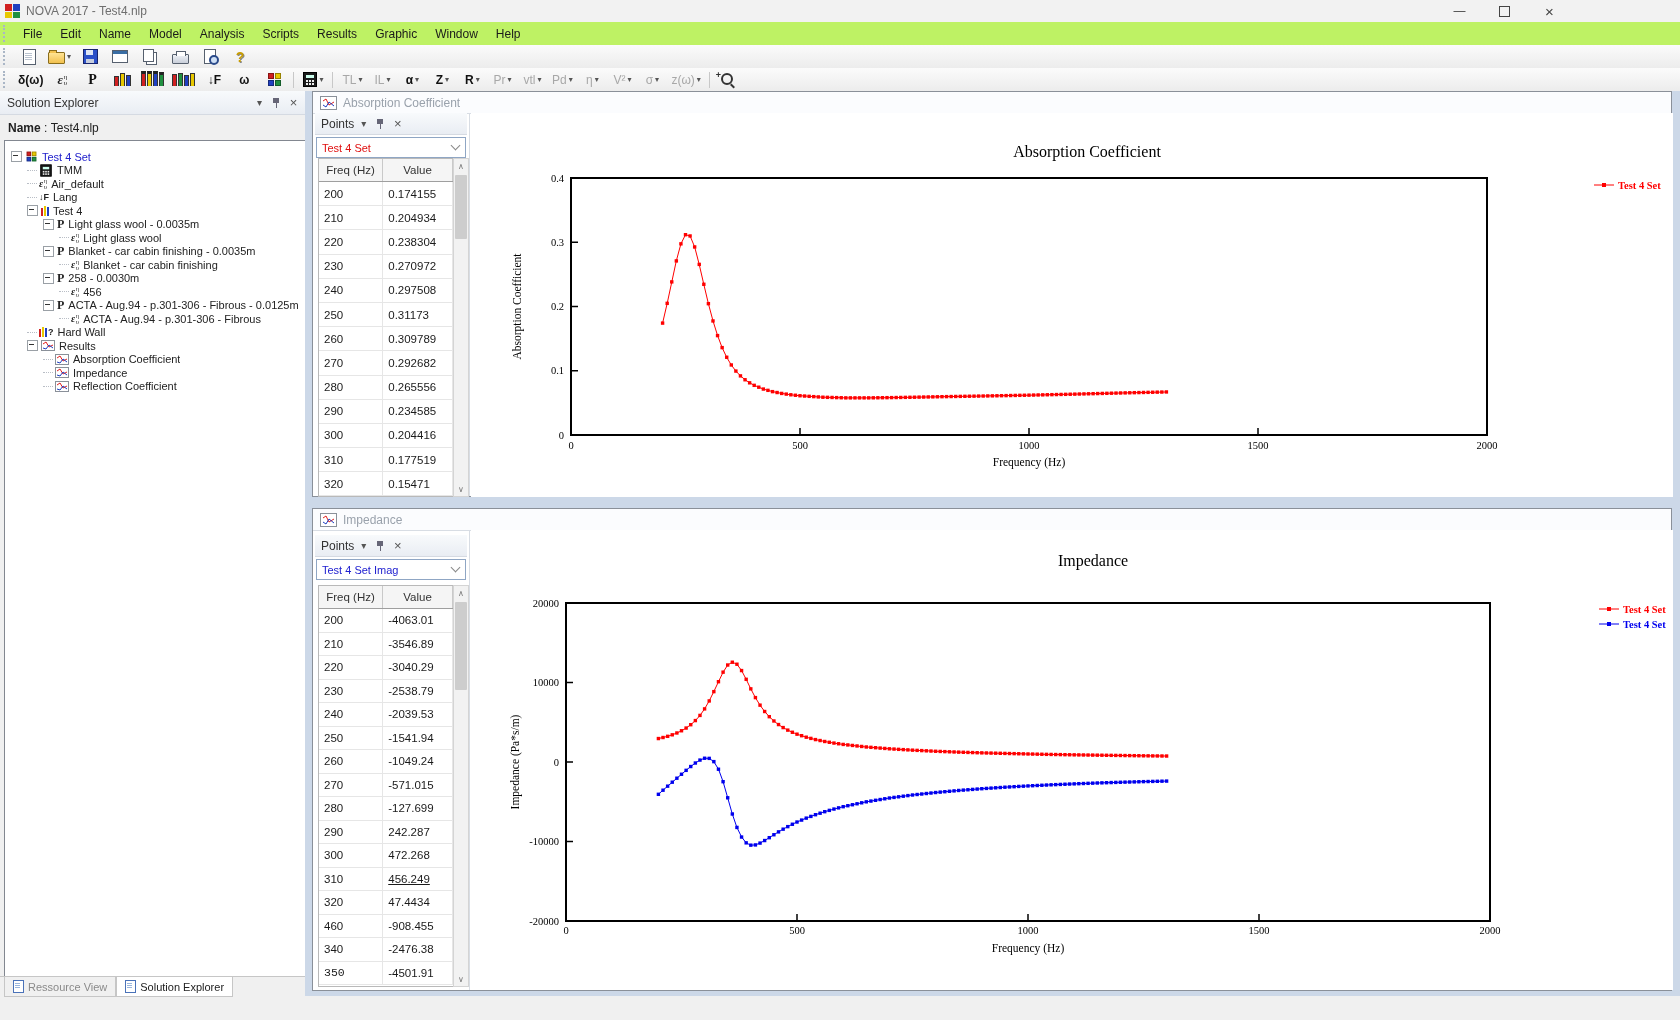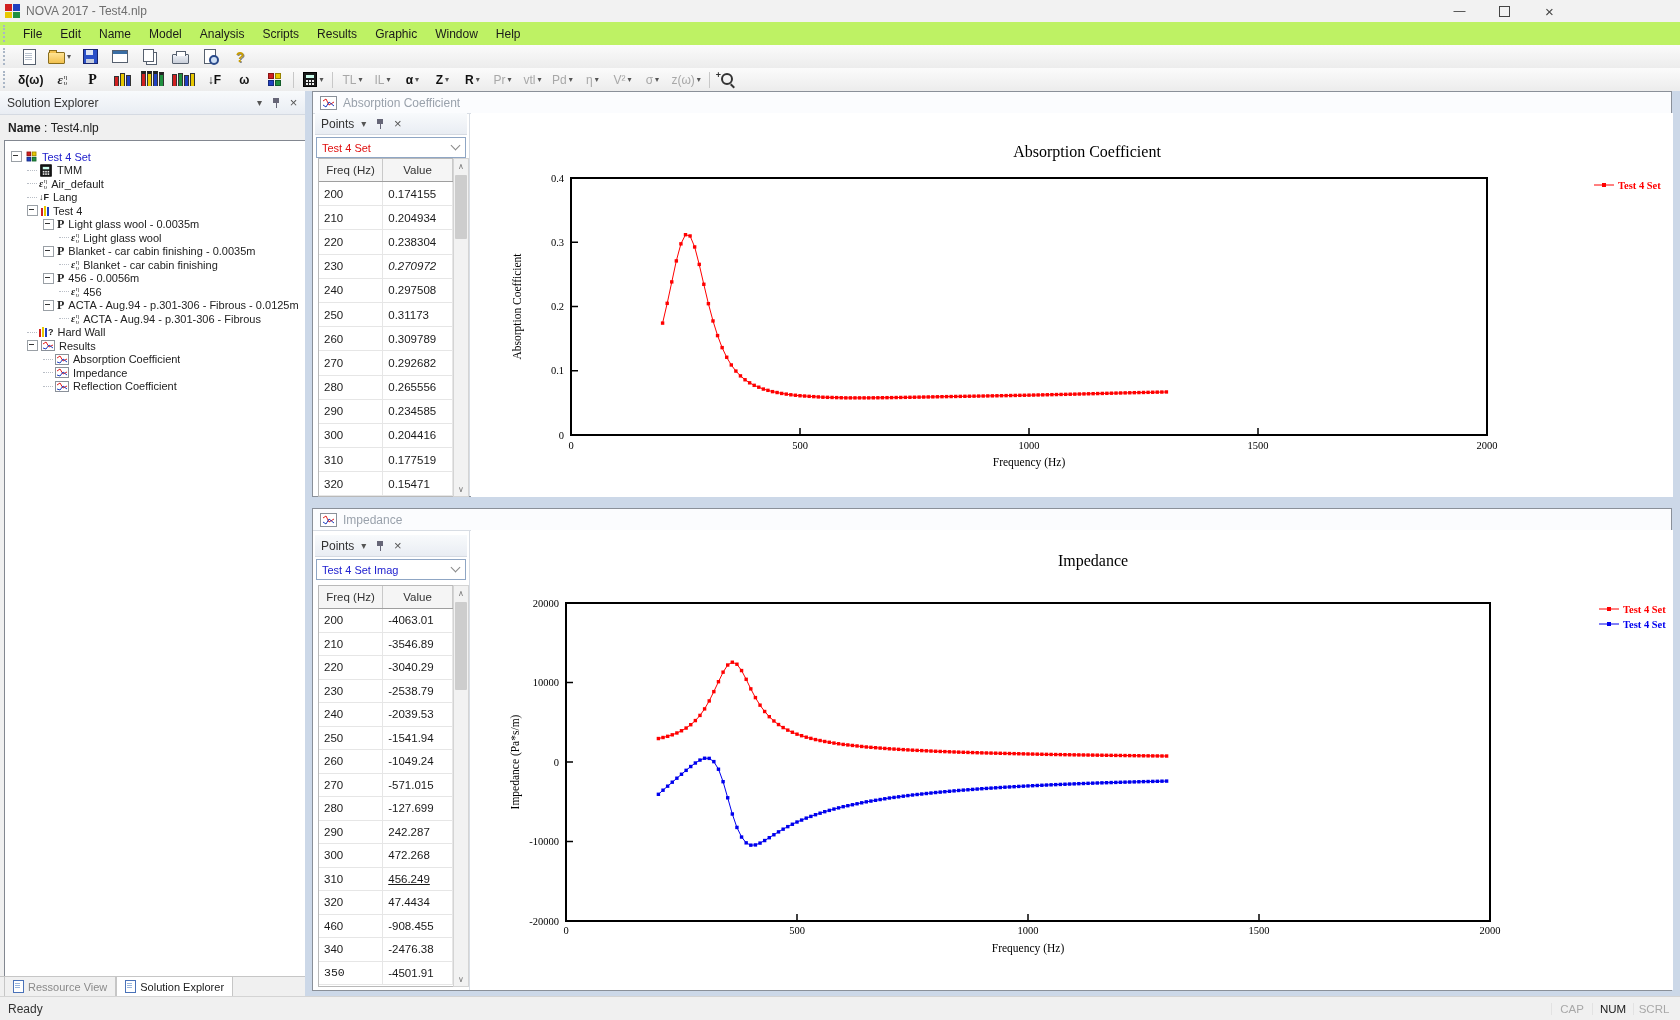--- a/index.html
+++ b/index.html
@@ -407,21 +407,21 @@
               </i>
             </span>
           </span>
           <span class="tlabel">Blanket - car cabin finishing</span>
         </div>
         <div class="trow" style="padding-left: 32px;">
           <span class="texp"></span>
           <span class="ticon">
             <span style="font-family: &quot;Liberation Serif&quot;, serif; font-weight: bold; font-size: 12px;">P</span>
           </span>
-          <span class="tlabel">456 - 0.0056m</span>
+          <span class="tlabel">258 - 0.0030m</span>
         </div>
         <div class="trow" style="padding-left: 48px;">
           <span class="tstub"></span>
           <span class="ticon">
             <span class="mat-ico">
               <b style="font-size: 10px;">ε</b>
               <i>
                 <span style="font-size: 6px;">η</span>
                 <span style="font-size: 6px;">υ</span>
               </i>
@@ -558,21 +558,21 @@
           <div class="rrow" style="height: 23.2px;">
             <div class="cell" style="width: 63px;">210</div>
             <div class="cell" style="width: 69px; text-align: right;">0.204934</div>
           </div>
           <div class="rrow" style="height: 23.2px;">
             <div class="cell" style="width: 63px;">220</div>
             <div class="cell" style="width: 69px;">0.238304</div>
           </div>
           <div class="rrow" style="height: 23.2px;">
             <div class="cell" style="width: 63px;">230</div>
-            <div class="cell" style="width: 69px; font-style: italic;">0.270972</div>
+            <div class="cell" style="width: 69px;">0.270972</div>
           </div>
           <div class="rrow" style="height: 23.2px;">
             <div class="cell" style="width: 63px;">240</div>
             <div class="cell" style="width: 69px;">0.297508</div>
           </div>
           <div class="rrow" style="height: 23.2px;">
             <div class="cell" style="width: 63px;">250</div>
             <div class="cell" style="width: 69px;">0.31173</div>
           </div>
           <div class="rrow" style="height: 23.2px;">
@@ -1106,22 +1106,14 @@
         <rect x="680.04" y="249.7139" width="3.4" height="3.4" fill="#0000ee"></rect>
         <rect x="684.66" y="249.6026" width="3.4" height="3.4" fill="#0000ee"></rect>
         <rect x="689.28" y="249.49130000000002" width="3.4" height="3.4" fill="#0000ee"></rect>
         <rect x="693.9" y="249.38000000000002" width="3.4" height="3.4" fill="#0000ee"></rect>
         <line x1="1128" y1="94" x2="1148" y2="94" stroke="#0000ee" stroke-width="1"></line>
         <rect x="1136" y="92" width="4" height="4" fill="#0000ee"></rect>
         <text x="1152" y="97.5" font-size="10.5" text-anchor="start" fill="#0000ee" font-weight="bold">Test 4 Set</text>
       </svg>
   </div>
 
-  <div id="statusbar">
-    <span id="status-ready">Ready</span>
-    <span id="status-right">
-        <span class="skey off">CAP</span>
-        <span class="skey on">NUM</span>
-        <span class="skey off">SCRL</span>
-      </span>
-  </div>
 
 </div>
 
 </body></html>

